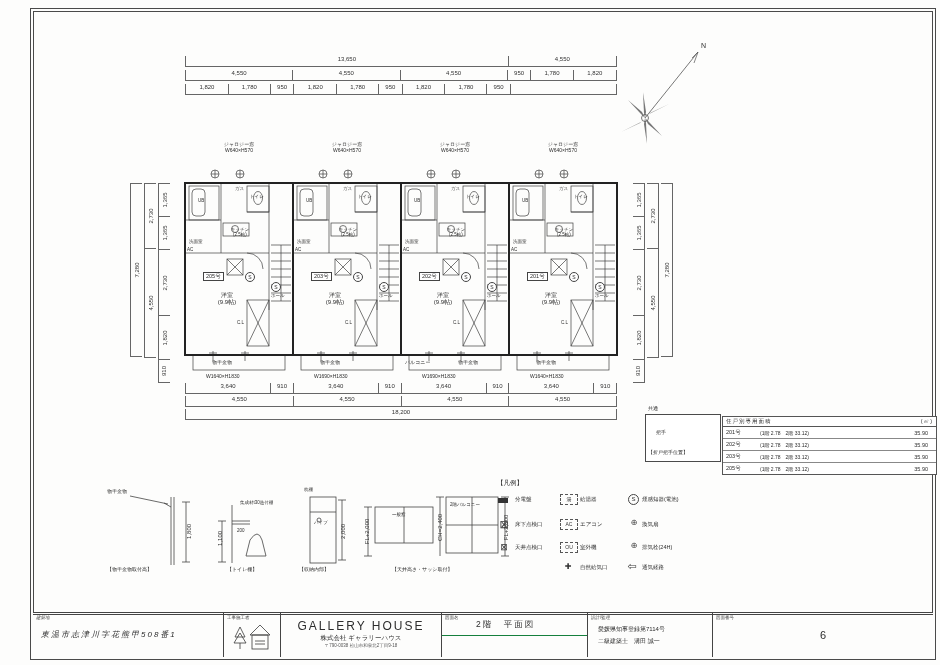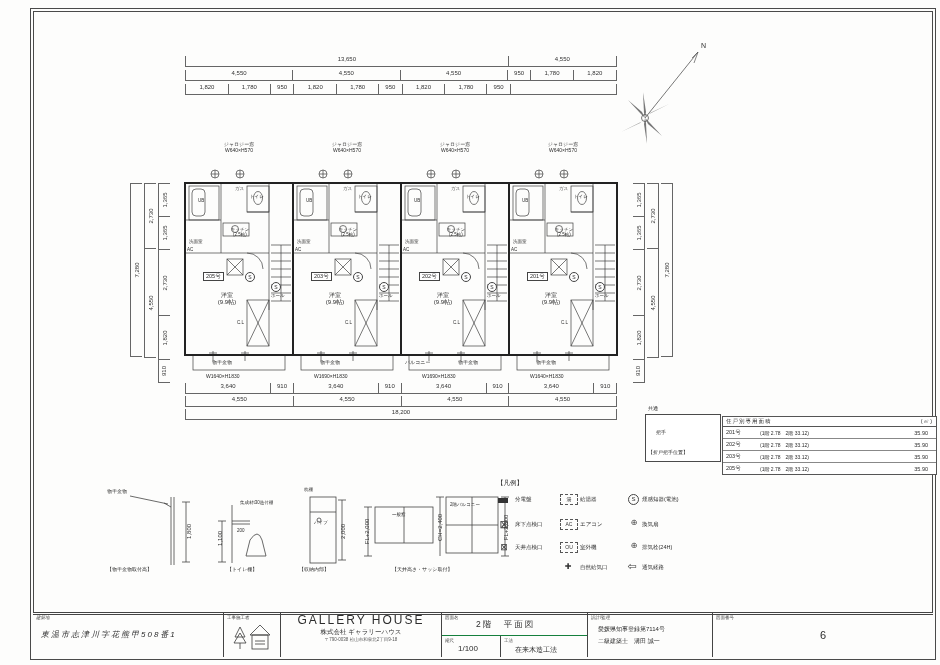--- a/index.html
+++ b/index.html
@@ -512,39 +512,29 @@
           <polygon points="16,14 11,24 21,24"></polygon>
             <polygon points="16,20 10,30 22,30"></polygon>
             <path d="M16 30 V36"></path>
           <polygon points="36,12 26,22 46,22"></polygon>
             <rect x="28" y="22" width="16" height="14"></rect>
           <path d="M31 28 H41 M31 31 H41"></path>
         </g>
       </svg>
     </div>
     <div class="tbc" style="width:160px;text-align:center;">
-      <div style="font-size:12px;letter-spacing:2px;">GALLERY HOUSE</div>
+      <div style="margin-top:6px;font-size:12px;letter-spacing:2px;">GALLERY HOUSE</div>
       <div style="font-size:6.5px;margin-top:1px;">株式会社 ギャラリーハウス</div>
       <div style="font-size:4.5px;color:#555;">〒790-0038 松山市和泉北2丁目9-18</div>
     </div>
     <div class="tbc" style="width:145px;">
       <div style="position:relative;height:22px;border-bottom:1px solid #15803d;">
         <span class="tbh">図面名</span>
         <span style="position:absolute;left:34px;top:6px;font-size:8.5px;letter-spacing:2px;">2階　平面図</span>
       </div>
-      <div style="display:flex;height:21px;">
-        <div style="width:58px;border-right:1px solid #444;position:relative;">
-          <span class="tbh">縮尺</span>
-          <span style="position:absolute;left:16px;top:8px;font-size:8px;">1/100</span>
-        </div>
-        <div style="flex:1;position:relative;">
-          <span class="tbh">工法</span>
-          <span style="position:absolute;left:14px;top:9px;font-size:7px;">在来木造工法</span>
-        </div>
-      </div>
     </div>
     <div class="tbc" style="width:124px;">
       <span class="tbh">設計/監理</span>
       <div style="position:absolute;left:10px;top:12px;font-size:6px;">愛媛県知事登録第7114号</div>
       <div style="position:absolute;left:10px;top:24px;font-size:6px;">二級建築士　溝田 誠一</div>
     </div>
     <div class="tbc" style="flex:1;border-right:none;">
       <span class="tbh">図面番号</span>
       <div style="position:absolute;left:0;right:0;top:16px;text-align:center;font-size:11px;">6</div>
     </div>

